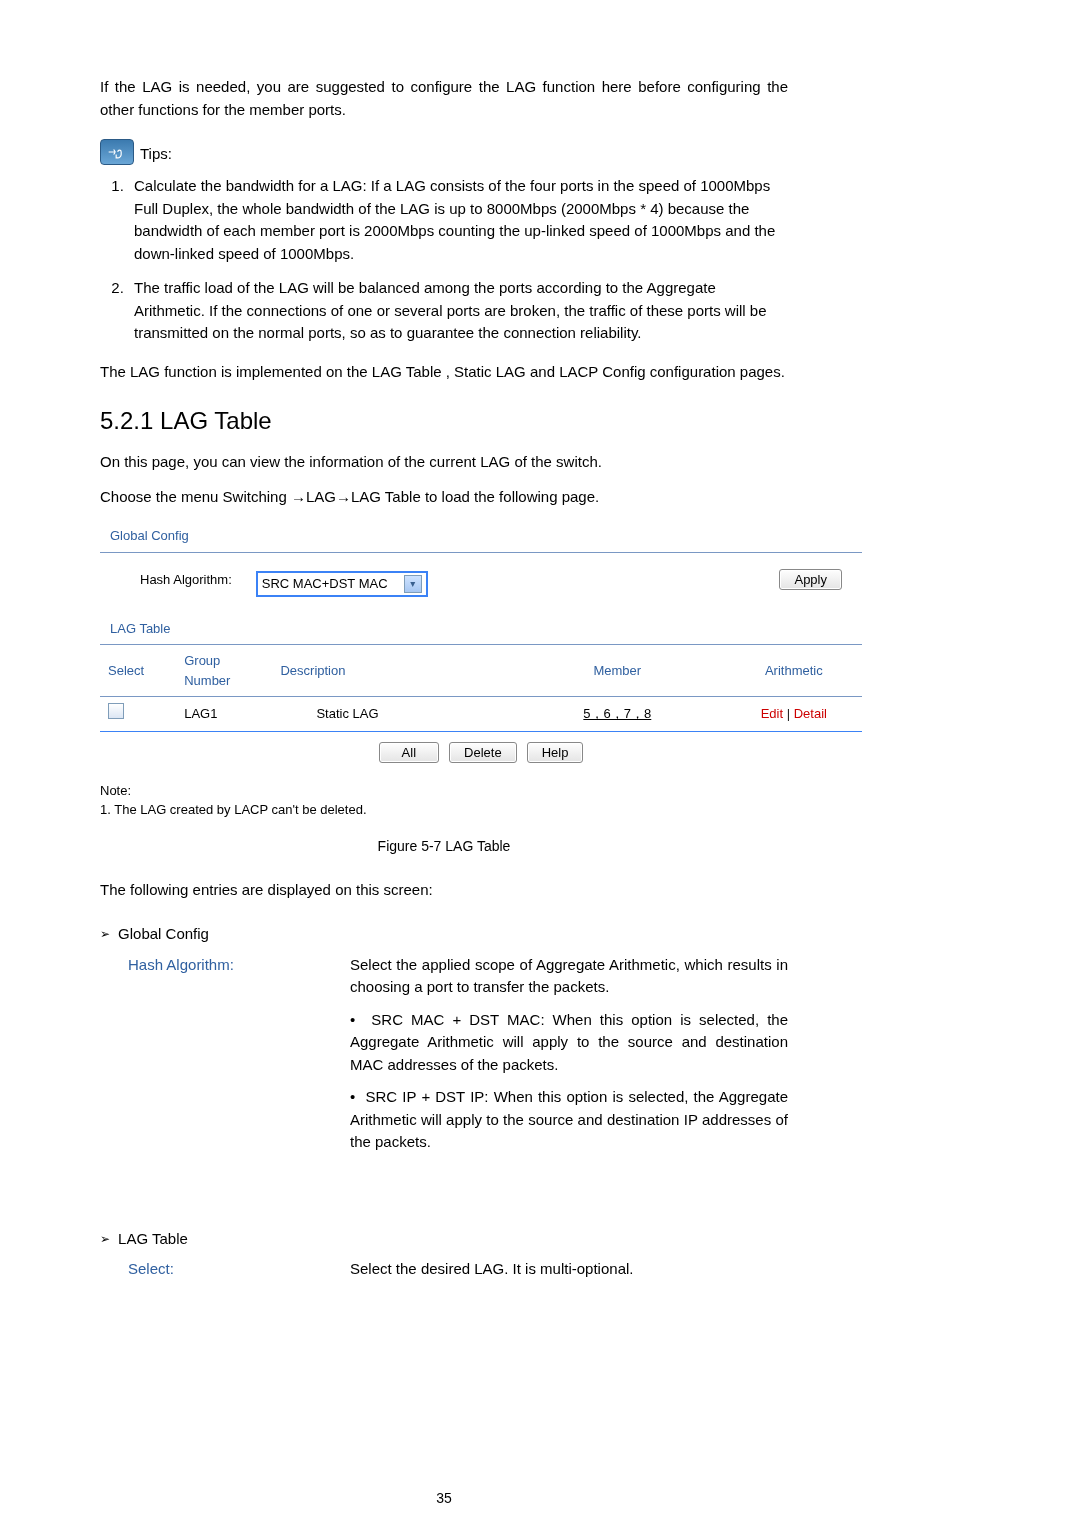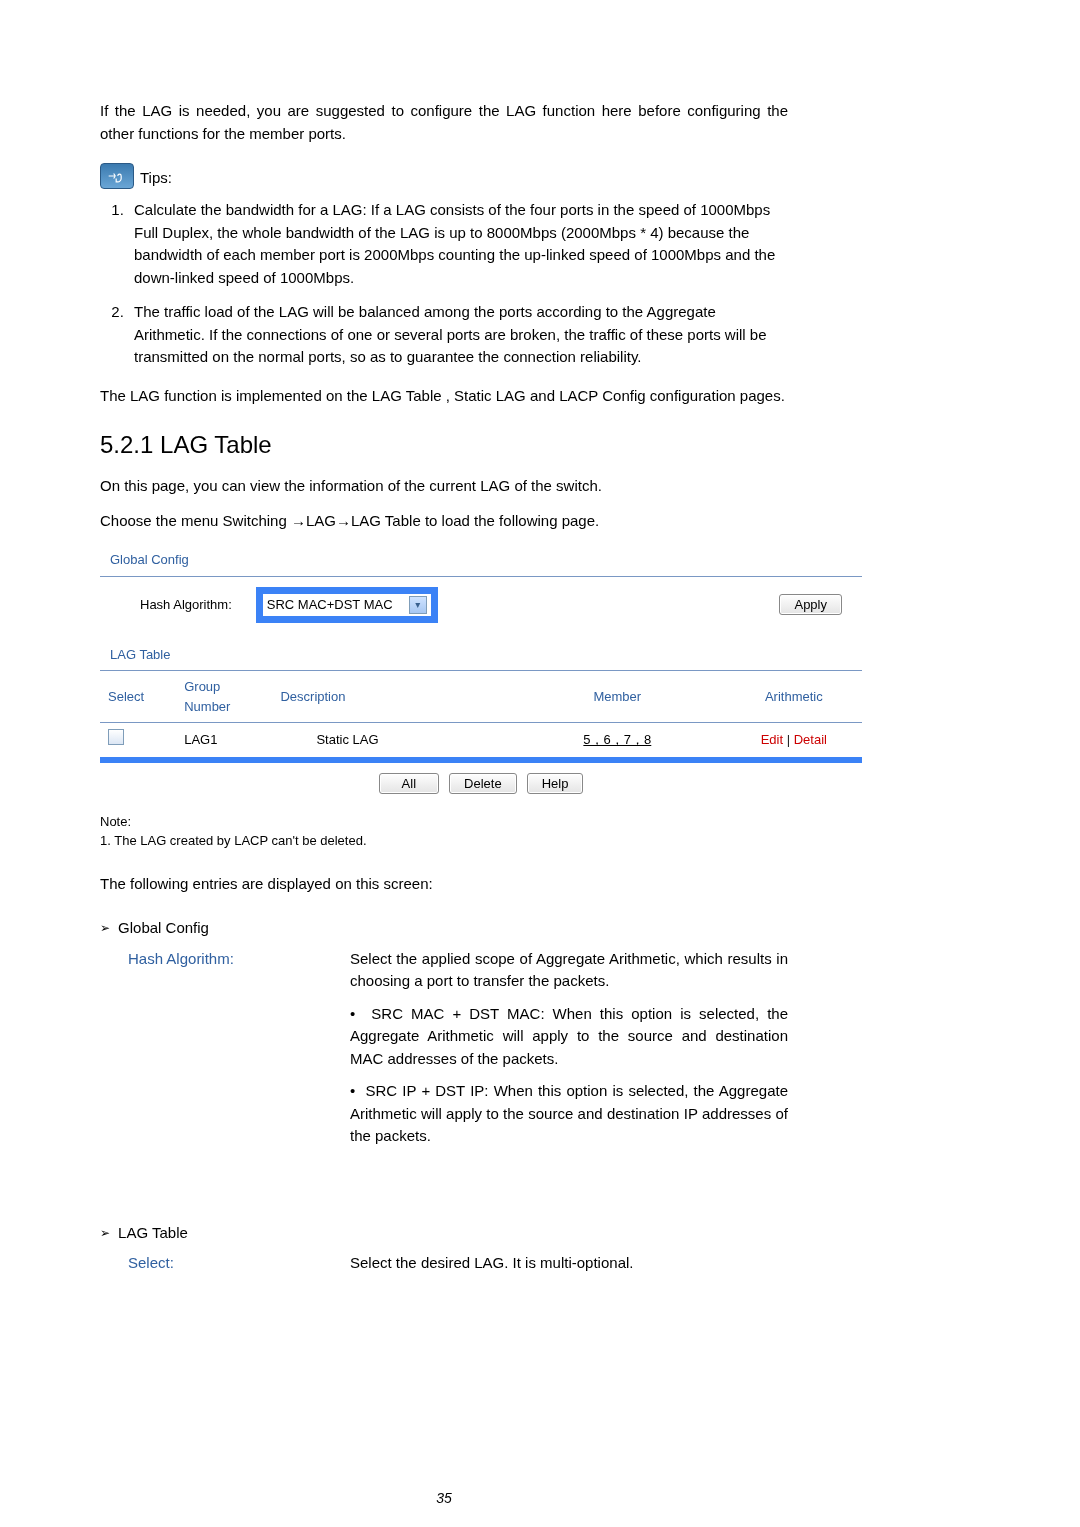--- a/index.html
+++ b/index.html
@@ -8,21 +8,21 @@
     background: #fff;
     font-family: Arial, Helvetica, sans-serif;
     font-size: 15px;
     color: #000;
     line-height: 1.5;
   }
   .page {
     width: 888px;
     min-height: 1527px;
     box-sizing: border-box;
-    padding: 88px 100px 40px 100px;
+    padding: 64px 100px 40px 100px;
     position: relative;
   }
   .para { margin: 12px 0; text-align: justify; }
   .tips-row {
     display: flex;
     align-items: flex-end;
     gap: 6px;
     margin-top: 18px;
     margin-bottom: 6px;
   }
@@ -39,57 +39,57 @@
   ol.tips-list { margin: 0; padding-left: 28px; }
   ol.tips-list li { background: none; }
   .grey-li { background:#f2f2f2; padding:4px 6px; margin:4px 0; border-radius:2px; }
   .plain-li { padding:4px 6px; margin:4px 0; }
   .h2 { font-size: 24px; margin: 20px 0 12px 0; font-weight: normal; }
   .config-panel { margin:12px auto; width:762px; }
   .section-title { color:#3060a0; font-size:13px; padding:6px 10px; border-bottom:1px solid #7a98c4; }
   .hash-row { display:flex; align-items:center; padding:10px 20px 16px 40px; gap:24px; font-size:13px; }
   .hash-row .spacer { flex:1; }
   .select-box {
-    border:7px solid #3b82f6;
+    border:2px solid #3b82f6;
     height:22px; width:160px;
     display:flex; align-items:center; justify-content:space-between;
-    padding:0 4px; font-size:13px; background:#fff;
+    padding:0 4px; font-size:13px; background:#fff;margin-top:8px;
   }
   .select-arrow {
     width:16px; height:16px;
     background:linear-gradient(#cfe3ff,#a7c7f2);
     border:1px solid #7f9db9;
     display:flex; align-items:center; justify-content:center;
     color:#39608f; font-size:10px;
   }
   .win-btn {
     border:1px solid #888;
     background:linear-gradient(#fefefe,#e4e4e4);
     padding:2px 14px;
     font-size:13px;
     border-radius:3px;
     box-shadow: inset 0 0 0 1px #fff;
   }
   .lag-table-hdr { color:#3060a0; font-size:13px; padding:6px 10px; border-bottom:1px solid #7a98c4; }
   table.lag { width:100%; border-collapse:collapse; font-size:13px; }
   table.lag th { color:#3060a0; font-weight:normal; padding:6px 8px; text-align:left; border-bottom:1px solid #7a98c4; }
-  table.lag td { padding:6px 8px; border-bottom:6px solid #3b82f6; }
+  table.lag td { padding:6px 8px; border-bottom:1px solid #3b82f6; }
   .checkbox { width:14px; height:14px; border:1px solid #7f9db9; background:linear-gradient(#fff,#dce6f4); display:inline-block; }
   .btn-row { display:flex; gap:10px; justify-content:center; padding:10px 0 6px 0; }
   .note-block { margin-top:12px; font-family: Arial, Helvetica, sans-serif; font-size:13px; }
   .note-block .note-title { font-weight:normal; }
   .figure-caption { text-align:center; font-size:14px; margin:16px 0; }
   .entry-list-indicator { display:flex; gap:8px; align-items:center; }
   .arrowhead { font-size:12px; }
   .def-row { display:flex; align-items:flex-start; margin:8px 0; }
   .def-term { width:250px; color:#3060a0; padding-left:28px; box-sizing:border-box; font-size:15px; }
   .def-body { flex:1; text-align:justify; font-size:15px; }
   .link-op { color:#c00; }
   .pipe { color:#222; }
-  .page-number { text-align:center; position:absolute; bottom:18px; left:0; right:0; font-size:14px;font-style:italic; }
+  .page-number { text-align:center; position:absolute; bottom:18px; left:0; right:0; font-size:14px; }
   svg.hand { stroke:#fff; fill:none; stroke-width:1.4; }
 </style>
 </head>
 <body>
 
 <div class="page">
 
   <p class="para">If the LAG is needed, you are suggested to configure the LAG function here before configuring the other functions for the member ports.</p>
 
   <div class="tips-row">
@@ -151,20 +151,21 @@
         <button class="win-btn">Delete</button>
         <button class="win-btn">Help</button>
      </div>
 
      <div class="note-block">
         <div class="note-title">Note:</div>
         <div>1. The LAG created by LACP can't be deleted.</div>
      </div>
   </div>
 
+  <div class="figure-caption">Figure 5-7 LAG Table</div>
 
   <p style="margin:22px 0;">The following entries are displayed on this screen:</p>
 
   <div class="entry-list-indicator" style="margin:6px 0;">
      <span class="arrowhead">➢</span>
      <span>Global Config</span>
   </div>
 
   <div class="def-row">
      <div class="def-term">Hash Algorithm:</div>

